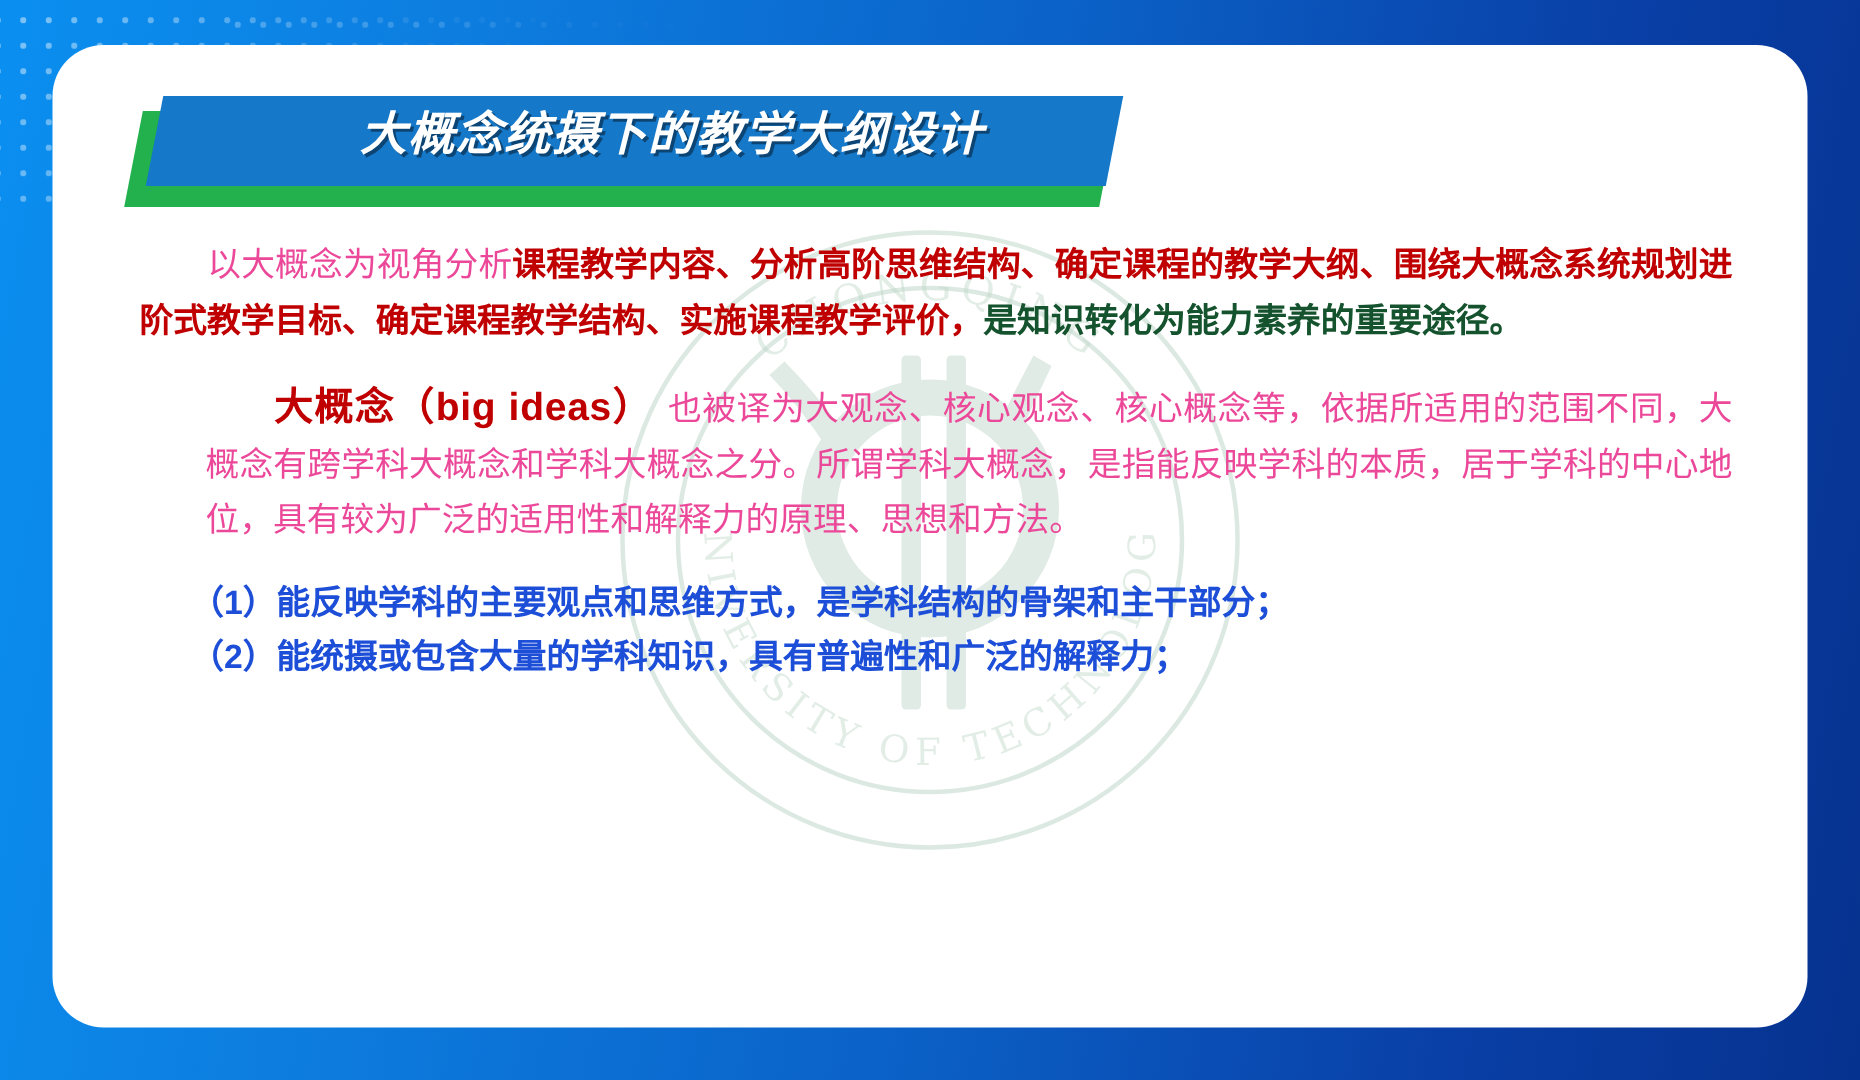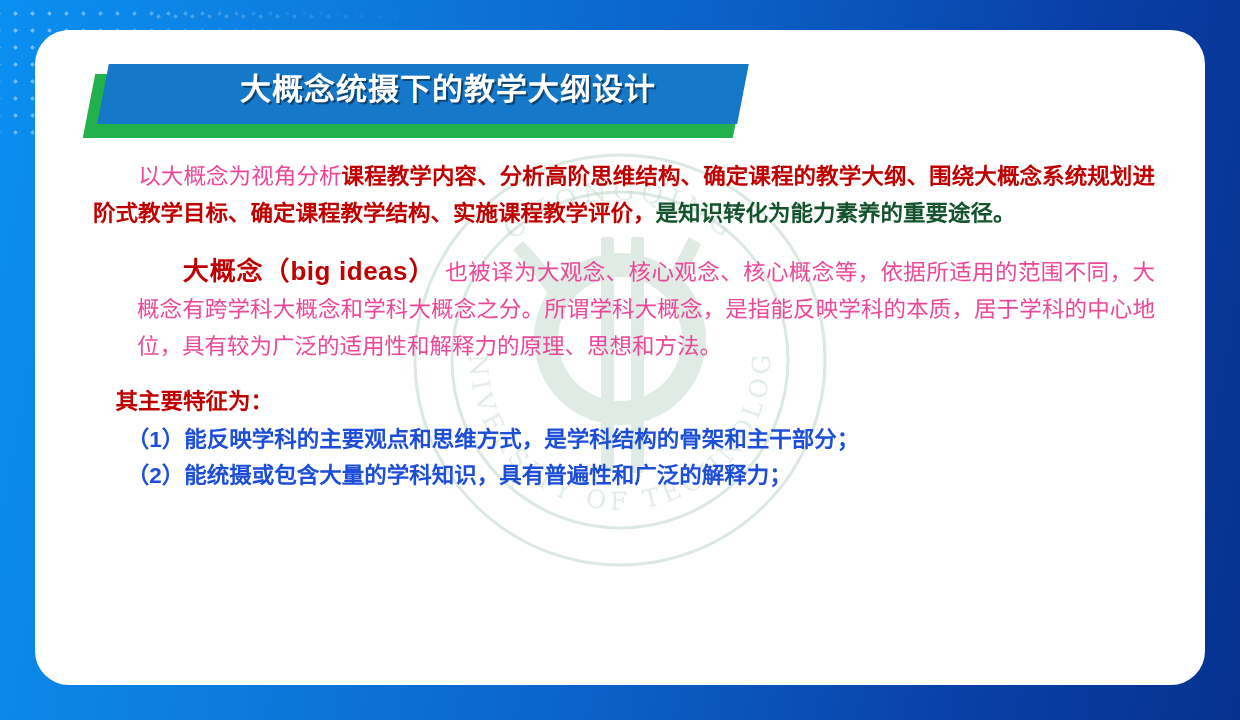--- a/index.html
+++ b/index.html
@@ -74,20 +74,21 @@
   }
   .title-text{
     position:absolute;
     left:58px;top:4px;
     width:630px;height:44px;
     display:flex;align-items:center;justify-content:center;
     color:#ffffff;
     font-family:"DejaVu Sans","Liberation Sans",sans-serif;
     font-size:31px;
     font-weight:bold;
+    font-style:italic;
     letter-spacing:1px;
     text-shadow:2px 2px 0 rgba(0,0,0,.42);
     white-space:nowrap;
   }
 
   
   .content{
     position:absolute;
     left:58px;top:128px;
     width:1062px;
@@ -186,20 +187,19 @@
     <div class="content">
 
       <p class="para para-1">
         <span class="indent2"></span><span class="navy">以大概念为视角分析</span><span class="red">课程教学内容、分析高阶思维结构、确定课程的教学大纲、围绕大概念系统规划进阶式教学目标、确定课程教学结构、实施课程教学评价，</span><span class="navy-bold">是知识转化为能力素养的重要途径。</span>
       </p>
 
       <p class="para para-2">
         <span class="indent2"></span><span class="bigidea">大概念</span><span class="bigidea">（</span><span class="bigidea latin">big ideas</span><span class="bigidea">）</span>　<span class="navy">也被译为大观念、核心观念、核心概念等，依据所适用的范围不同，大概念有跨学科大概念和学科大概念之分。所谓学科大概念，是指能反映学科的本质，居于学科的中心地位，具有较为广泛的适用性和解释力的原理、思想和方法。</span>
       </p>
 
-      <p class="feat-head">其主要特征为：</p>
 
       <p class="feat-item">（1）能反映学科的主要观点和思维方式，是学科结构的骨架和主干部分；</p>
       <p class="feat-item">（2）能统摄或包含大量的学科知识，具有普遍性和广泛的解释力；</p>
 
     </div>
   </div>
 </div>
 
 </body></html>

